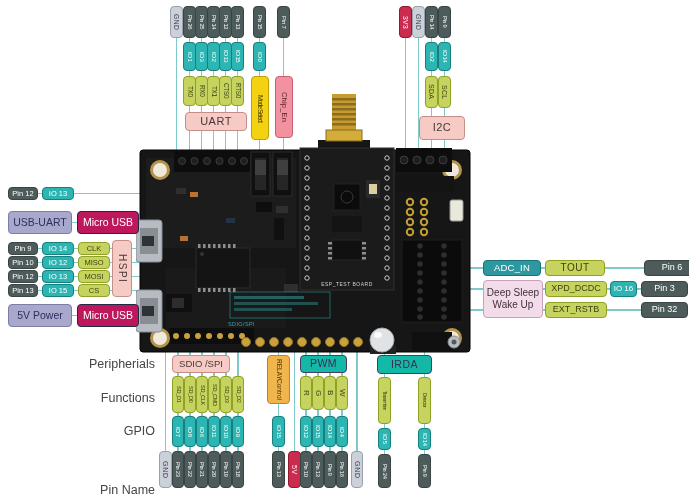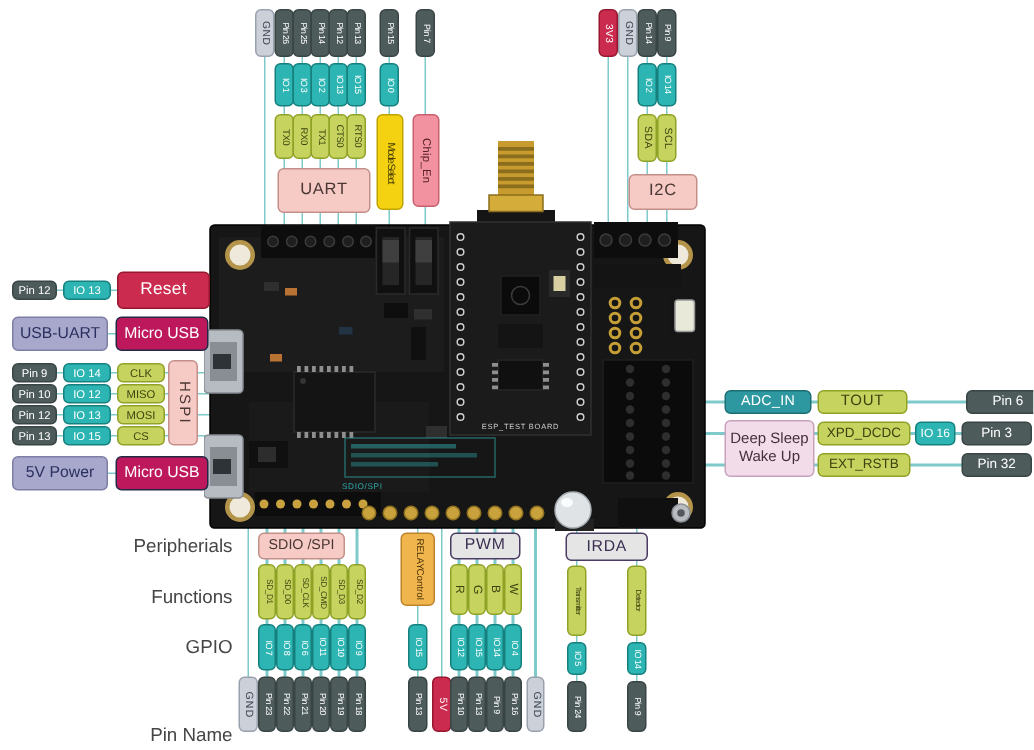--- a/index.html
+++ b/index.html
@@ -16,21 +16,21 @@
   .io  {background:#2cb5b2;border-color:#15807e;color:#fff}
   .fn  {background:#c7d35f;border-color:#90a226;color:#3b4310}
   .grp {background:#f6cbc6;border-color:#c58f89;color:#4a3734}
   .yel {background:#f5d211;border-color:#bfa303;color:#4a4000}
   .rose{background:#f2919f;border-color:#c9606f;color:#552228}
   .red {background:#cb2b4e;border-color:#97172f;color:#fff}
   .lav {background:#a7a8cb;border-color:#7c7ea8;color:#2b3060}
   .navy{background:#be185d;border-color:#232a47;color:#fff}
   .dpink{background:#f2dcea;border-color:#c8a2bd;color:#43303c}
   .teal2{background:#2d98a0;border-color:#1d6e75;color:#fff}
-  .pur {background:#e5e5e5;border-color:#4a3b63;color:#3a2d52}
+  .pur {background:#14b8a6;border-color:#4a3b63;color:#3a2d52}
   .amb {background:#f1b54e;border-color:#bd832a;color:#4f3607}
   .rl{position:absolute;z-index:3;color:#454545;font-size:12.5px;text-align:right;width:100px;left:55px}
   svg{position:absolute;z-index:2}
 </style>
 </head>
 <body>
 <div id="stage">
 
 <div class="rl" style="top:357px">Peripherials</div>
 <div class="rl" style="top:424px">GPIO</div>
@@ -310,35 +310,34 @@
     <div class="bx fn vert" style="left: 207px; top: 76px; width: 13px; height: 30px; font-size: 6.4px; letter-spacing: -0.3px;">TX1</div>
     <div class="bx pin vert" style="left: 219px; top: 6px; width: 13px; height: 32px; font-size: 5.8px; letter-spacing: -0.4px;">Pin 12</div>
     <div class="bx io vert" style="left: 219px; top: 42px; width: 13px; height: 29px; font-size: 6px; letter-spacing: -0.5px;">IO 13</div>
     <div class="bx fn vert" style="left: 219px; top: 76px; width: 13px; height: 30px; font-size: 6.4px; letter-spacing: -0.3px;">CTS0</div>
     <div class="bx pin vert" style="left: 231px; top: 6px; width: 13px; height: 32px; font-size: 5.8px; letter-spacing: -0.4px;">Pin 13</div>
     <div class="bx io vert" style="left: 231px; top: 42px; width: 13px; height: 29px; font-size: 6px; letter-spacing: -0.5px;">IO 15</div>
     <div class="bx fn vert" style="left: 231px; top: 76px; width: 13px; height: 30px; font-size: 6.4px; letter-spacing: -0.3px;">RTS0</div>
     <div class="bx pin vert" style="left: 253px; top: 6px; width: 13px; height: 32px; font-size: 5.8px; letter-spacing: -0.4px;">Pin 15</div>
     <div class="bx io vert" style="left: 253px; top: 42px; width: 13px; height: 29px; font-size: 6px; letter-spacing: -0.5px;">IO 0</div>
     <div class="bx pin vert" style="left: 277px; top: 6px; width: 13px; height: 32px; font-size: 6px; letter-spacing: -0.2px;">Pin 7</div>
-    <div class="bx grp" style="left: 185px; top: 112px; width: 62px; height: 30px; font-size: 11px; letter-spacing: 0.5px;">UART</div>
+    <div class="bx grp" style="left: 185px; top: 112px; width: 62px; height: 19px; font-size: 11px; letter-spacing: 0.5px;">UART</div>
     <div class="bx yel vert" style="left: 251px; top: 76px; width: 18px; height: 64px; font-size: 7px; letter-spacing: -1.1px;">Mode Select</div>
     <div class="bx rose vert" style="left: 275px; top: 76px; width: 18px; height: 62px; font-size: 7.5px; letter-spacing: 0.2px;">Chip_En</div>
     <div class="bx red vert" style="left: 399px; top: 6px; width: 13px; height: 32px; font-size: 6.8px; letter-spacing: 0.3px;">3V3</div>
     <div class="bx gnd vert" style="left: 412px; top: 6px; width: 13px; height: 32px; font-size: 6.8px; letter-spacing: 0.4px;">GND</div>
     <div class="bx pin vert" style="left: 425px; top: 6px; width: 13px; height: 32px; font-size: 5.8px; letter-spacing: -0.4px;">Pin 14</div>
     <div class="bx io vert" style="left: 425px; top: 42px; width: 13px; height: 29px; font-size: 6px; letter-spacing: -0.5px;">IO 2</div>
     <div class="bx fn vert" style="left: 425px; top: 76px; width: 13px; height: 32px; font-size: 7px; letter-spacing: 0.3px;">SDA</div>
     <div class="bx pin vert" style="left: 438px; top: 6px; width: 13px; height: 32px; font-size: 5.8px; letter-spacing: -0.4px;">Pin 9</div>
     <div class="bx io vert" style="left: 438px; top: 42px; width: 13px; height: 29px; font-size: 6px; letter-spacing: -0.5px;">IO 14</div>
     <div class="bx fn vert" style="left: 438px; top: 76px; width: 13px; height: 32px; font-size: 7px; letter-spacing: 0.3px;">SCL</div>
     <div class="bx grp" style="left: 419px; top: 116px; width: 46px; height: 24px; font-size: 11px; letter-spacing: 0.5px;">I2C</div>
     <div class="bx pin" style="left: 8px; top: 187px; width: 30px; height: 13px; font-size: 7.5px;">Pin 12</div>
     <div class="bx io" style="left: 42px; top: 187px; width: 32px; height: 13px; font-size: 7.5px;">IO 13</div>
-    <div class="bx red" style="left: 78px; top: 181px; width: 62px; height: 25px; font-size: 11.5px; letter-spacing: 0.2px;">Reset</div>
     <div class="bx lav" style="left: 8px; top: 211px; width: 64px; height: 23px; font-size: 10.5px;">USB-UART</div>
     <div class="bx navy" style="left: 77px; top: 211px; width: 62px; height: 23px; font-size: 10.5px;">Micro USB</div>
     <div class="bx pin" style="left: 8px; top: 242px; width: 30px; height: 13px; font-size: 7.5px;">Pin 9</div>
     <div class="bx io" style="left: 42px; top: 242px; width: 32px; height: 13px; font-size: 7.5px;">IO 14</div>
     <div class="bx fn" style="left: 78px; top: 242px; width: 32px; height: 13px; font-size: 7.5px;">CLK</div>
     <div class="bx pin" style="left: 8px; top: 256px; width: 30px; height: 13px; font-size: 7.5px;">Pin 10</div>
     <div class="bx io" style="left: 42px; top: 256px; width: 32px; height: 13px; font-size: 7.5px;">IO 12</div>
     <div class="bx fn" style="left: 78px; top: 256px; width: 32px; height: 13px; font-size: 7.5px;">MISO</div>
     <div class="bx pin" style="left: 8px; top: 270px; width: 30px; height: 13px; font-size: 7.5px;">Pin 12</div>
     <div class="bx io" style="left: 42px; top: 270px; width: 32px; height: 13px; font-size: 7.5px;">IO 13</div>

